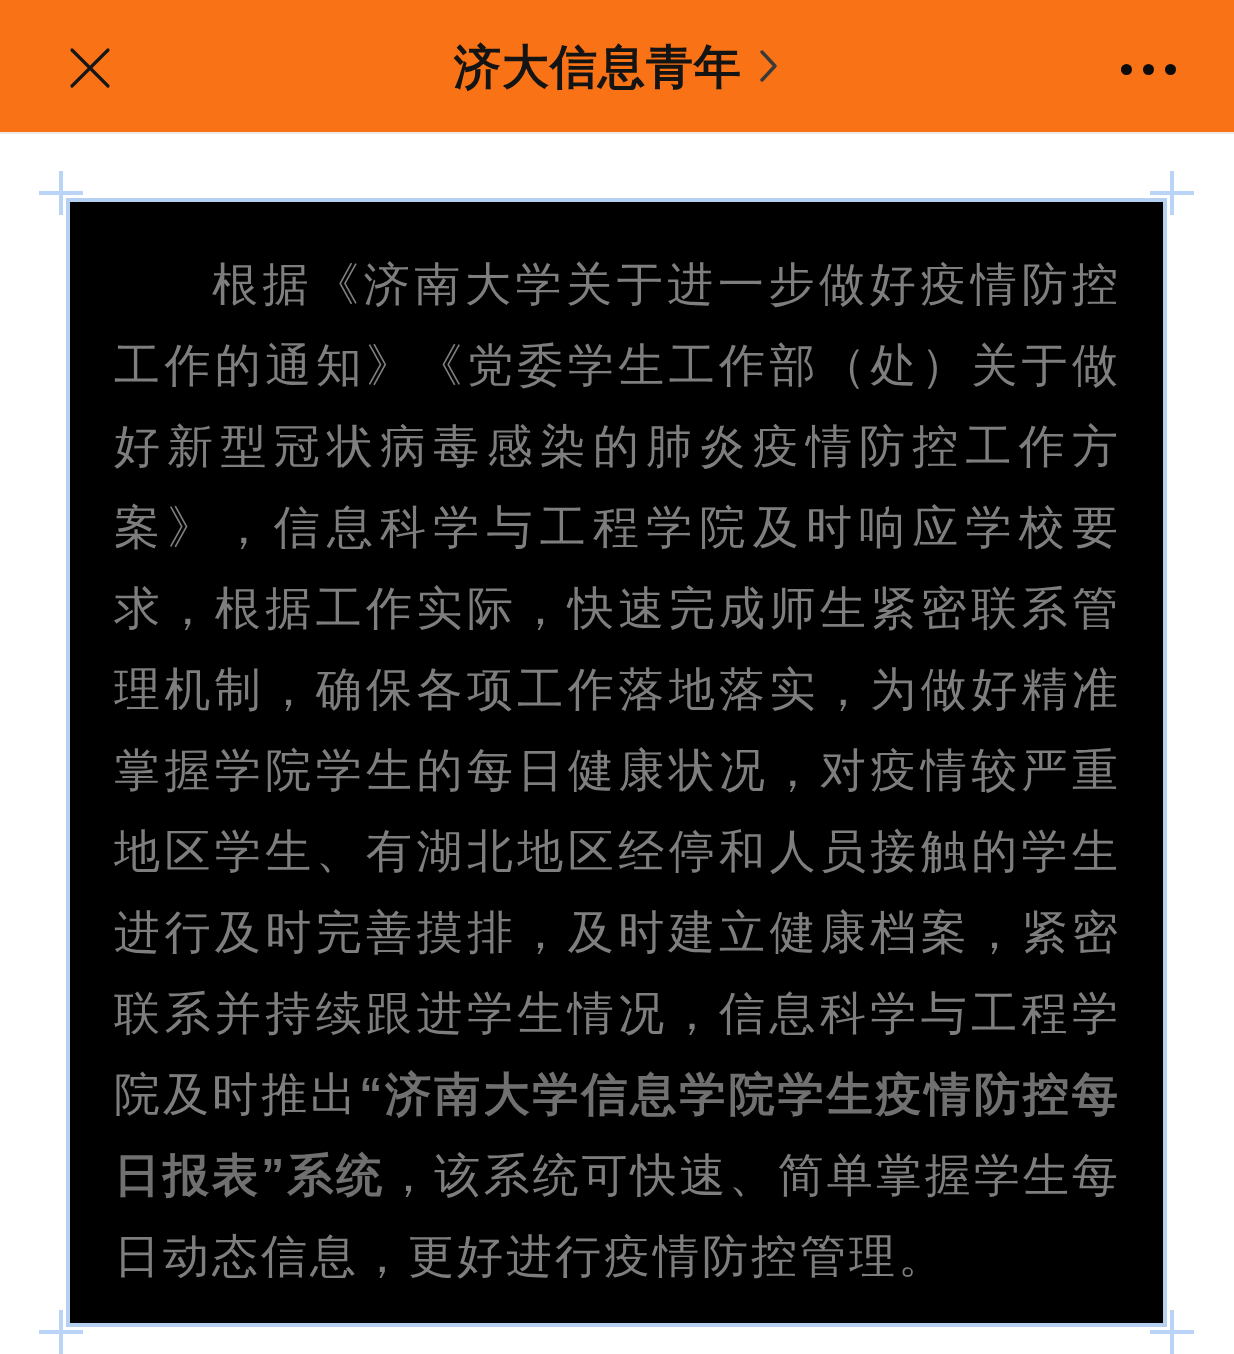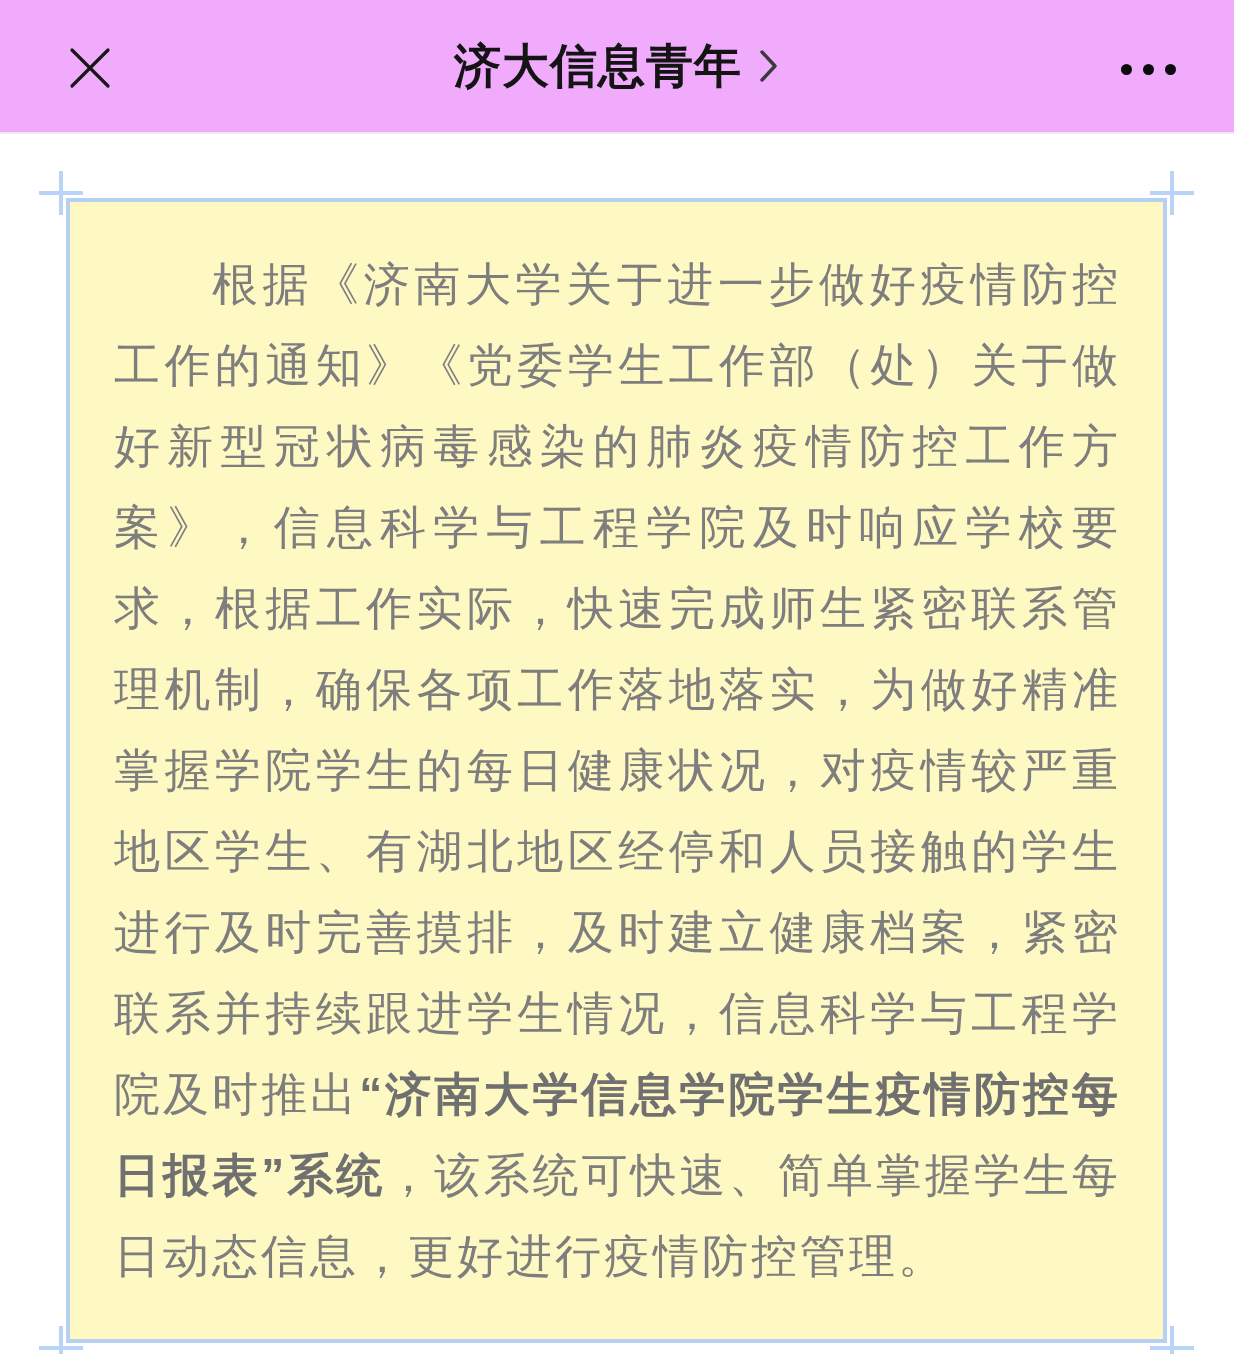--- a/index.html
+++ b/index.html
@@ -10,26 +10,25 @@
     height: 1354px;
     background: #ffffff;
     overflow: hidden;
     font-family: "Liberation Sans", "DejaVu Sans", sans-serif;
   }
 
   
   .navbar {
     position: relative;
     height: 134px;
-    background: #f0abfc;
+    background: #f97316;
     border-bottom: 2px solid #ebebeb;
     display: flex;
     align-items: center;
     justify-content: center;
-    font-family: Liberation Serif, serif;
   }
   .nav-close {
     position: absolute;
     left: 62px;
     top: 40px;
     width: 56px;
     height: 56px;
     background: transparent;
     border: none;
     cursor: pointer;
@@ -69,22 +68,22 @@
     background: #0c0c0c;
   }
 
   
   .article-body { position: relative; }
   .framed-box {
     position: relative;
     margin: 64px 67px 0 66px;
     min-height: 1129px;
     border: 4px solid #b6d0f2;
-    padding: 42px 42px 42px 44px;
-    background: #fef9c3;
+    padding: 42px 42px 26px 44px;
+    background: #000000;
   }
 
   
   .mark {
     position: absolute;
     width: 44px;
     height: 44px;
     pointer-events: none;
   }
   .mark .h {

